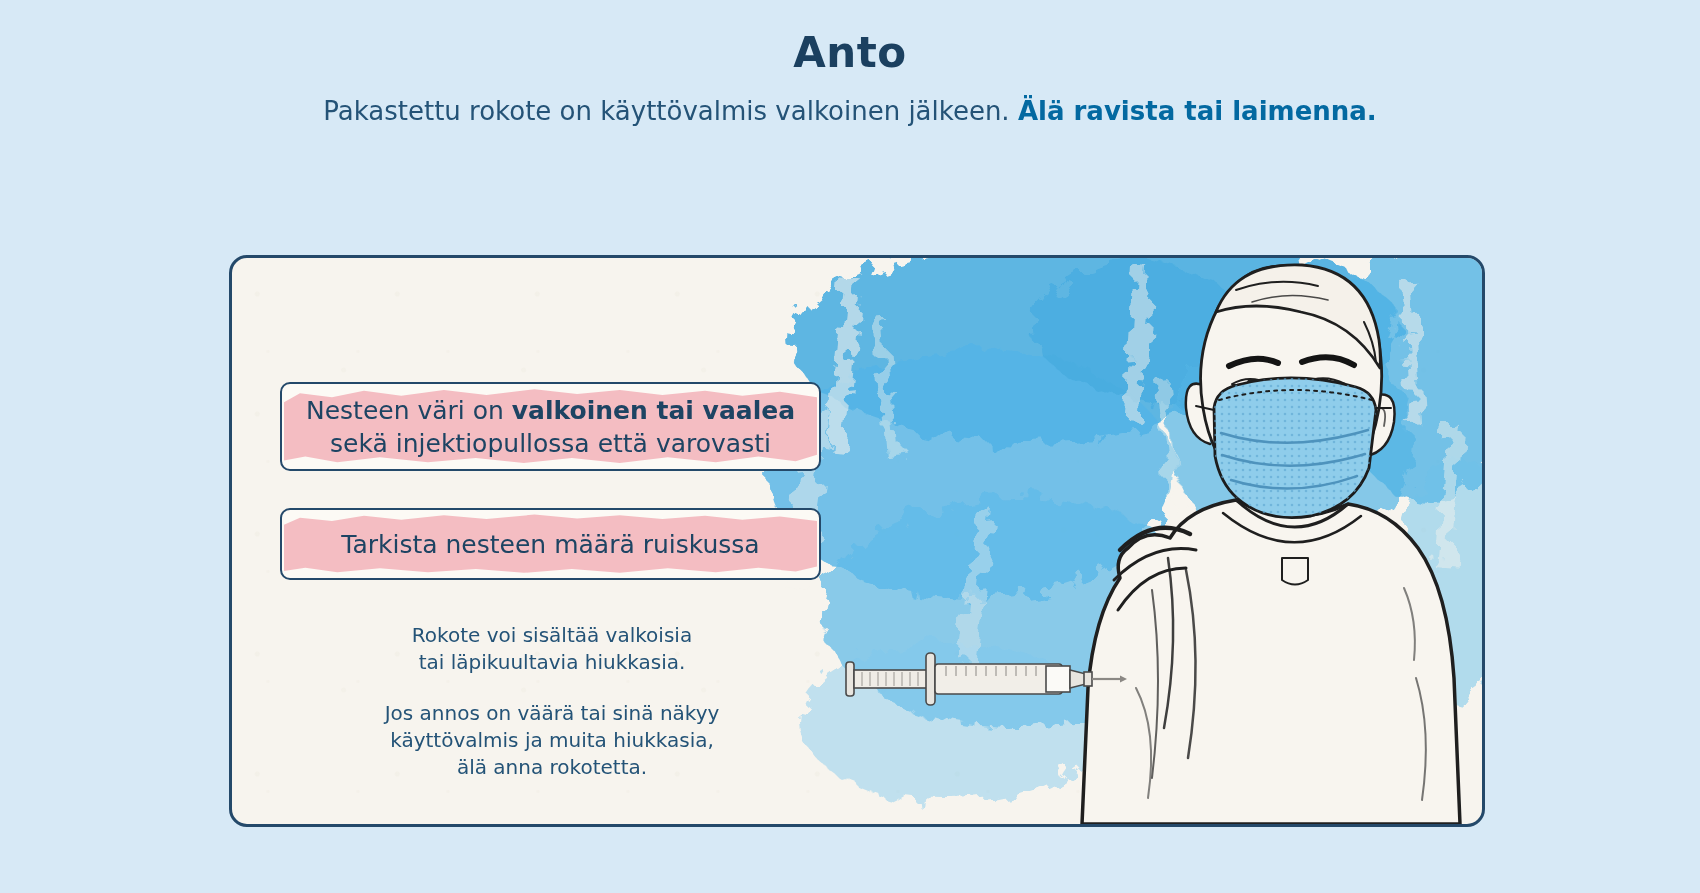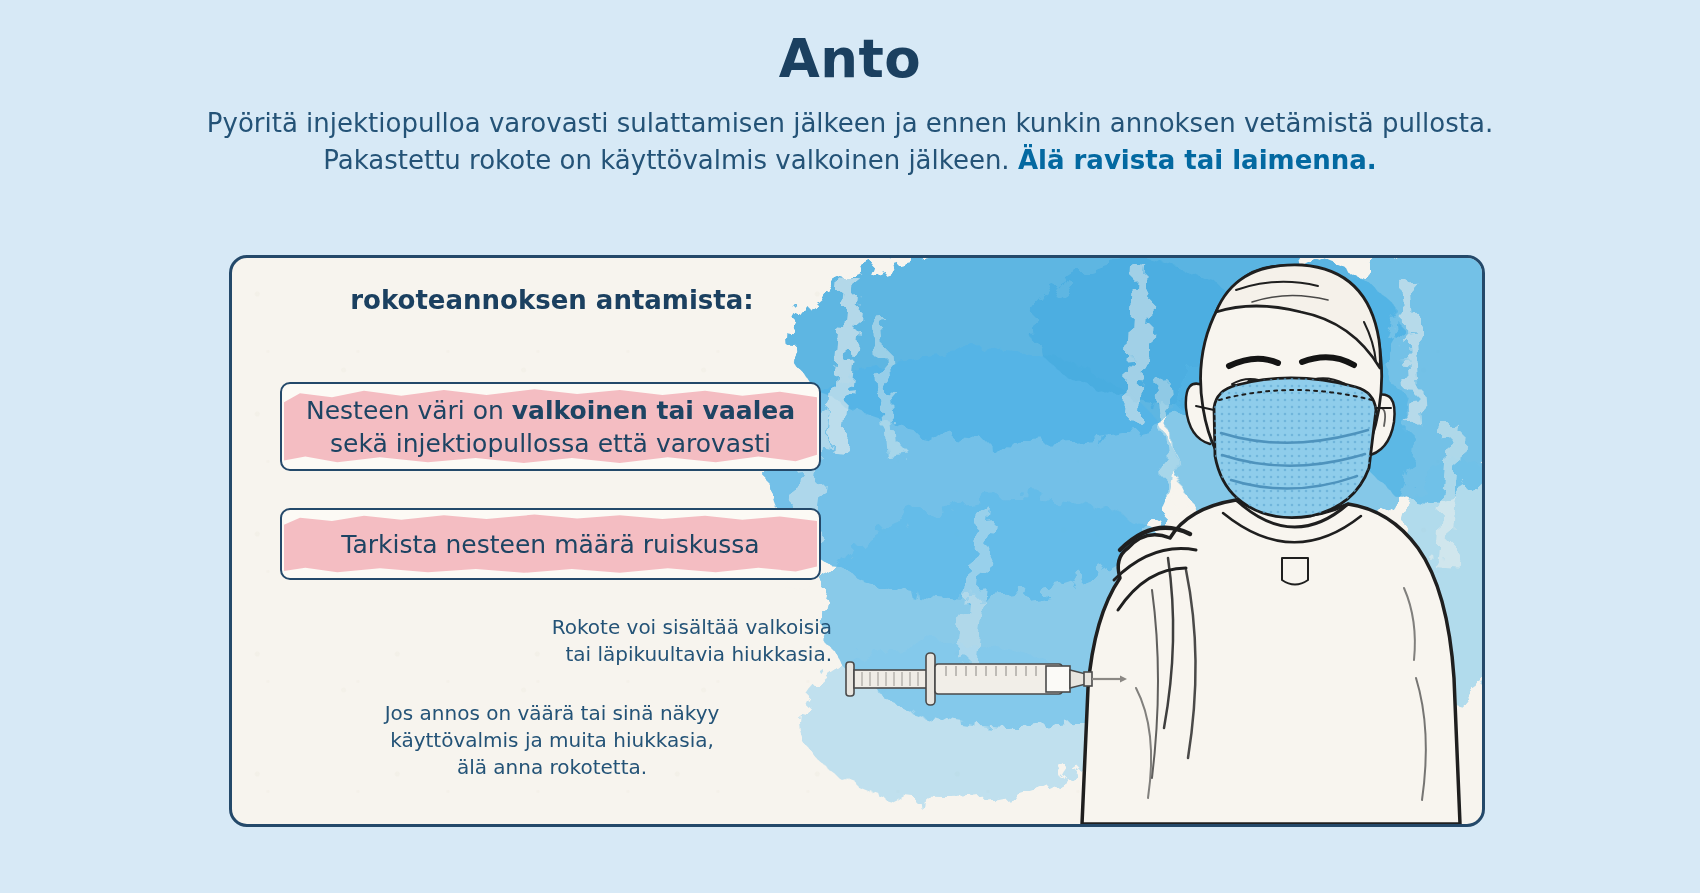--- a/index.html
+++ b/index.html
@@ -7,21 +7,21 @@
     width:1700px;height:893px;
     background:#d7e9f6;
     font-family:"DejaVu Sans","Liberation Sans",sans-serif;
     color:#1d4463;
     overflow:hidden;
     position:relative;
   }
   .page-title{
     margin-top:28px;
     text-align:center;
-    font-size:53px;
+    font-size:42px;
     font-weight:700;
     color:#1b4060;
     letter-spacing:.5px;
   }
   .intro{
     margin-top:16px;
     text-align:center;
     font-size:26px;
     line-height:37px;
     color:#245377;
@@ -81,36 +81,35 @@
   .pink-box .box-text{position:relative; z-index:2; padding:4px 10px;text-align:center;}
   .box-liquid-color{top:124px; height:89px;}
   .box-liquid-amount{top:250px; height:72px;}
   .note{
     position:absolute; left:0; width:100%;
     text-align:center;
     font-size:20px; line-height:27px;
     color:#245377;
     white-space:pre-line;
   }
-  .note-particles{top:356px;text-align:right;}
+  .note-particles{top:364px;}
   .note-discoloration{top:442px;}
   .illustration{
     position:absolute;
     right:0; top:0;
     width:766px; height:566px;
     z-index:1;
   }
 </style>
 </head>
 <body>
 
 <div class="page-title">Anto</div>
 
 <div class="intro">
-  <div>Pyöritä injektiopulloa varovasti sulattamisen jälkeen ja ennen kunkin annoksen vetämistä pullosta.</div>
   <div><span>Pakastettu rokote on käyttövalmis valkoinen jälkeen. </span><b>Älä ravista tai laimenna.</b></div>
 </div>
 
 <div class="card">
 
   <svg class="illustration" viewBox="0 0 766 566" xmlns="http://www.w3.org/2000/svg">
     <defs>
       <pattern id="maskdots" width="7" height="7" patternUnits="userSpaceOnUse">
         <circle cx="2" cy="2" r="1.3" fill="#5fa8d2"></circle>
       </pattern>
@@ -229,21 +228,20 @@
       <rect x="330" y="408" width="24" height="26" fill="#fbfaf7"></rect>
       <polygon points="354,412 370,416 370,426 354,430" fill="#e8e5df"></polygon>
       <rect x="368" y="414" width="8" height="14" fill="#e8e5df"></rect>
       <line x1="376" y1="421" x2="404" y2="421" stroke="#8b8884" stroke-width="2.2"></line>
       <polygon points="404,417.5 411,421 404,424.5" fill="#8b8884" stroke="none"></polygon>
     </g>
   </svg>
 
   <div class="left-col">
     <div class="card-heading">
-      <div>rokoteannoksen antamista:</div>
     </div>
 
     <div class="pink-box box-liquid-color">
       <div class="torn-fill"></div>
       <div class="box-text">
         <div><span>Nesteen väri on </span><b>valkoinen tai vaalea</b></div>
         <div>sekä injektiopullossa että varovasti</div>
       </div>
     </div>
 

